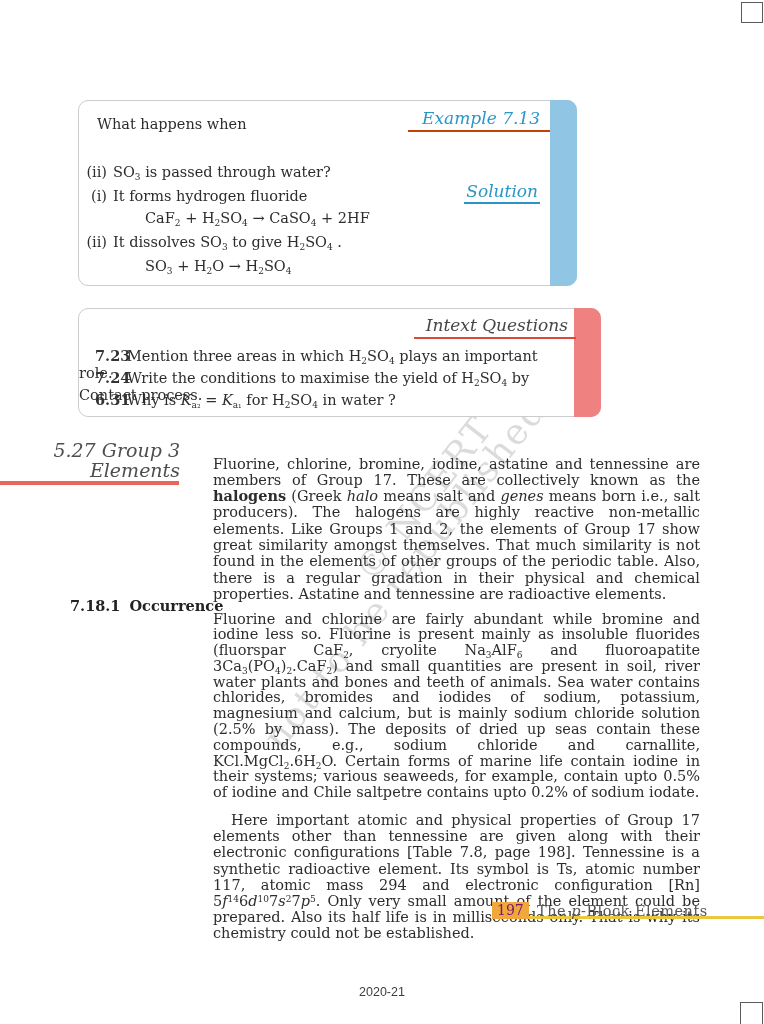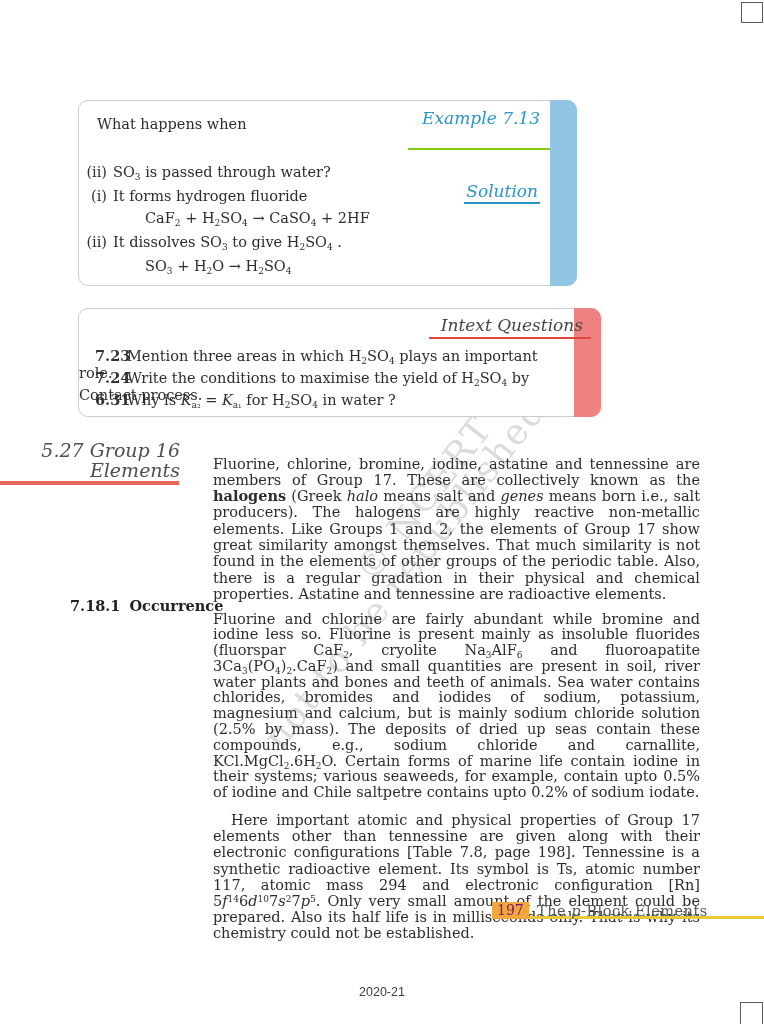--- a/index.html
+++ b/index.html
@@ -23,24 +23,24 @@
   
   .panel{position:absolute;background:#fff;border:1.5px solid #c9cdd0;border-radius:10px;}
   .example-box{left:78px;top:100px;width:497px;height:184px;}
   .intext-box{left:78px;top:308px;width:521px;height:107px;}
   .accent-bar{position:absolute;top:-1px;bottom:-1px;right:-1px;width:27px;border-radius:0 10px 10px 0;}
   .bar-blue{background:#90c5e4;}
   .bar-salmon{background:#ef8181;}
 
   .script{font-style:italic;font-family:"DejaVu Serif",serif;}
   .example-label{position:absolute;top:7px;right:26px;color:#2a96c8;font-size:17px;
-     font-style:italic;padding:0 10px 20px 14px;border-bottom:2px solid #84cc16;}
+     font-style:italic;padding:0 10px 2px 14px;border-bottom:2px solid #c2410c;}
   .solution-label{position:absolute;top:80px;right:36px;color:#2a96c8;font-size:17px;
      font-style:italic;padding:0 2px 1px 2px;border-bottom:2px solid #2a96c8;text-align:right;}
-  .intext-label{position:absolute;top:6px;right:9px;color:#474747;font-size:17px;
+  .intext-label{position:absolute;top:6px;right:24px;color:#474747;font-size:17px;
      padding:0 8px 2px 12px;border-bottom:2.5px solid #e2473c;}
 
   .ex-line{position:absolute;left:0;right:42px;font-size:14.5px;line-height:17px;}
   .ex-intro{left:18px;}
   .ex-marker{display:inline-block;width:34px;text-align:right;padding-right:6px;box-sizing:border-box;}
   .ex-eq{left:66px;font-size:14.5px;}
   sub{font-size:0.62em;line-height:0;vertical-align:-0.28em;}
   sup{font-size:0.62em;line-height:0;vertical-align:0.5em;}
 
   .iq-line{position:absolute;left:0;right:40px;font-size:14.5px;line-height:17px;}
@@ -111,21 +111,21 @@
     </div>
     <div class="iq-line" style="top:60px">
       <span class="iq-num">7.24</span><span>Write the conditions to maximise the yield of H<sub>2</sub>SO<sub>4</sub> by Contact process.</span>
     </div>
     <div class="iq-line" style="top:82px">
       <span class="iq-num">6.31</span><span>Why is  <i>K</i><sub>a₂</sub> =  <i>K</i><sub>a₁</sub>  for H<sub>2</sub>SO<sub>4</sub> in water ?</span>
     </div>
   </section>
 
   <div class="sec-head">
-    <div><span>5.27</span>&nbsp;<span>Group 16</span></div>
+    <div><span>5.27</span>&nbsp;<span>Group 3</span></div>
     <div>Elements</div>
   </div>
   <div class="sec-underline"></div>
 
   <p class="body-par par1">Fluorine, chlorine, bromine, iodine, astatine and tennessine are members of Group 17. These are collectively known as the <b>halogens</b> (Greek <i>halo</i> means salt and <i>genes</i> means born i.e., salt producers). The halogens are highly reactive non-metallic elements. Like Groups 1 and 2, the elements of Group 17 show great similarity amongst themselves. That much similarity is not found in the elements of other groups of the periodic table. Also, there is a regular gradation in their physical and chemical properties. Astatine and tennessine are radioactive elements.</p>
 
   <div class="subsec-head">
     <span class="subsec-num">7.18.1</span><span>Occurrence</span>
   </div>
 

